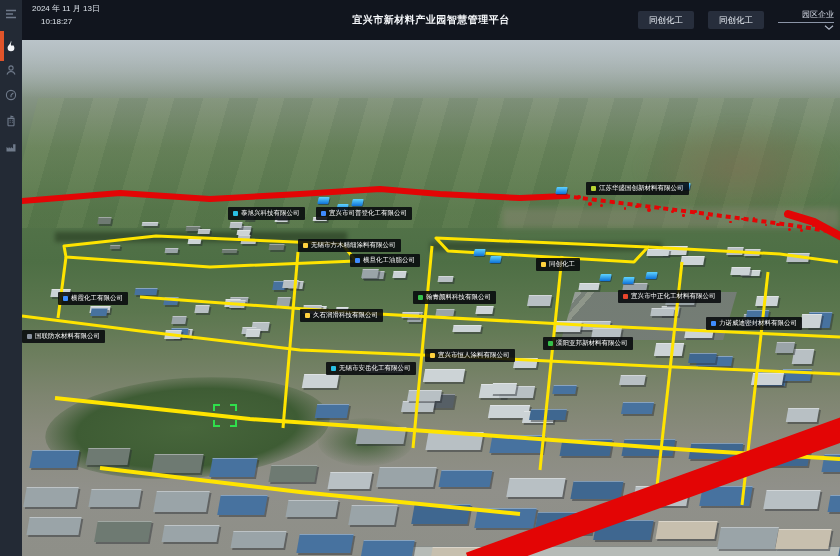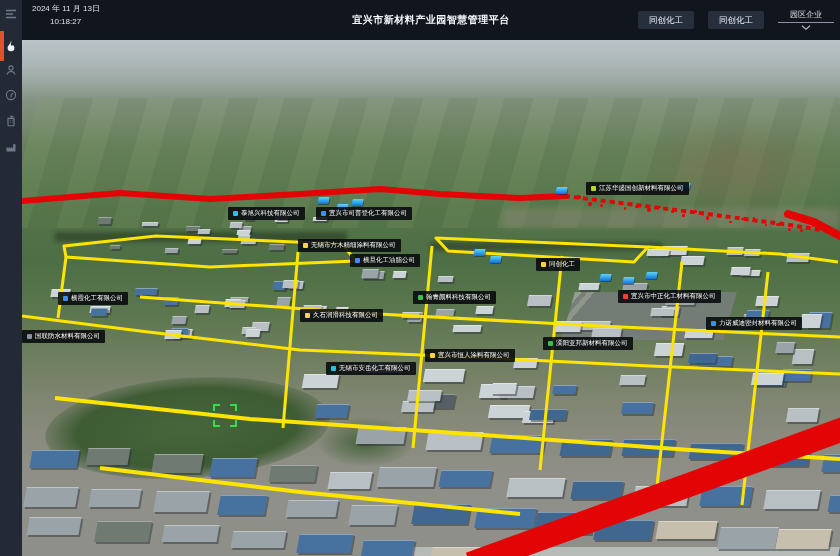--- a/index.html
+++ b/index.html
@@ -16,27 +16,27 @@
   .sb-menu{margin-top:2px;}
   .sb-fire{margin-top:8px;color:#f2f4f7;}
   .sb-gauge{margin-top:1px;}
   .sb-ent{margin-top:2px;}
   .sb-stats{margin-top:2px;}
   .active-strip{position:absolute;left:0;top:-3px;width:4px;height:30px;background:#e0542a;}
 
   
   .topbar{position:absolute;left:22px;top:0;width:818px;height:40px;background:#11151e;z-index:50;}
   .datetime{position:absolute;left:10px;top:5px;color:#dde3ea;font-size:8px;line-height:1;}
-  .datetime .time{margin-left:18px;margin-top:5px;}
+  .datetime .time{margin-left:9px;margin-top:5px;}
   .title{position:absolute;left:0;right:0;top:0;height:40px;display:flex;align-items:center;
          justify-content:center;color:#f5f7fa;font-size:10px;font-weight:bold;letter-spacing:.5px;}
   .actions{position:absolute;right:6px;top:0;height:40px;display:flex;align-items:center;gap:14px;z-index:2;}
   .hbtn{background:#272e3c;border:none;color:#e8edf4;font-size:8.5px;padding:5px 11px;
         border-radius:2px;font-family:inherit;cursor:pointer;line-height:1;}
-  .dd{width:56px;display:flex;flex-direction:column;align-items:center;color:#d7dce8;
+  .dd{width:56px;display:flex;flex-direction:column;align-items:flex-end;color:#d7dce8;
       font-size:8px;cursor:pointer;line-height:1;}
   .dd-line{width:100%;height:1px;background:#8b94a6;margin:3px 0 2px;}
 
   
   .map{position:absolute;left:22px;top:40px;width:818px;height:516px;overflow:hidden;
        background:linear-gradient(180deg,
          #a3aeb1 0%, #96a29b 6%, #80907d 13%, #66805b 21%, #537349 33%,
          #4e6f45 43%, #5c774f 53%, #6d7e5e 61%, #7e8570 69%, #8a8b7e 77%,
          #90908a 87%, #8e8f88 100%);}
   .decor{position:absolute;z-index:1;}

